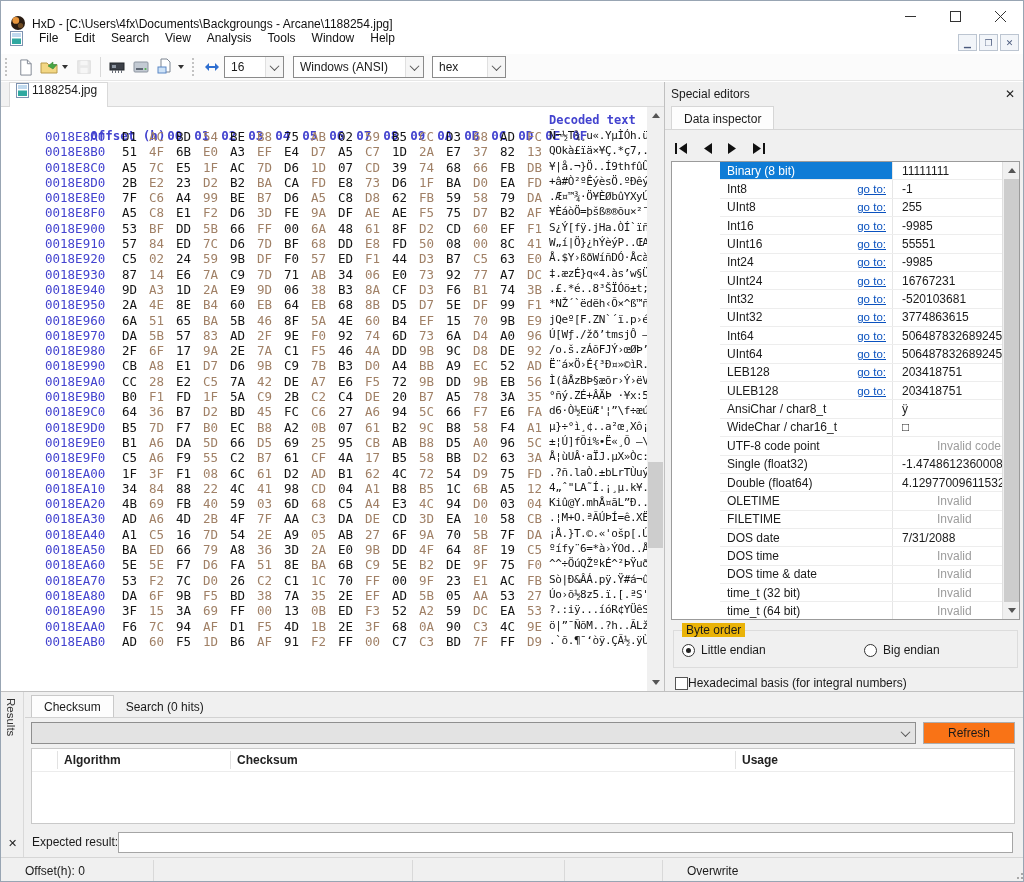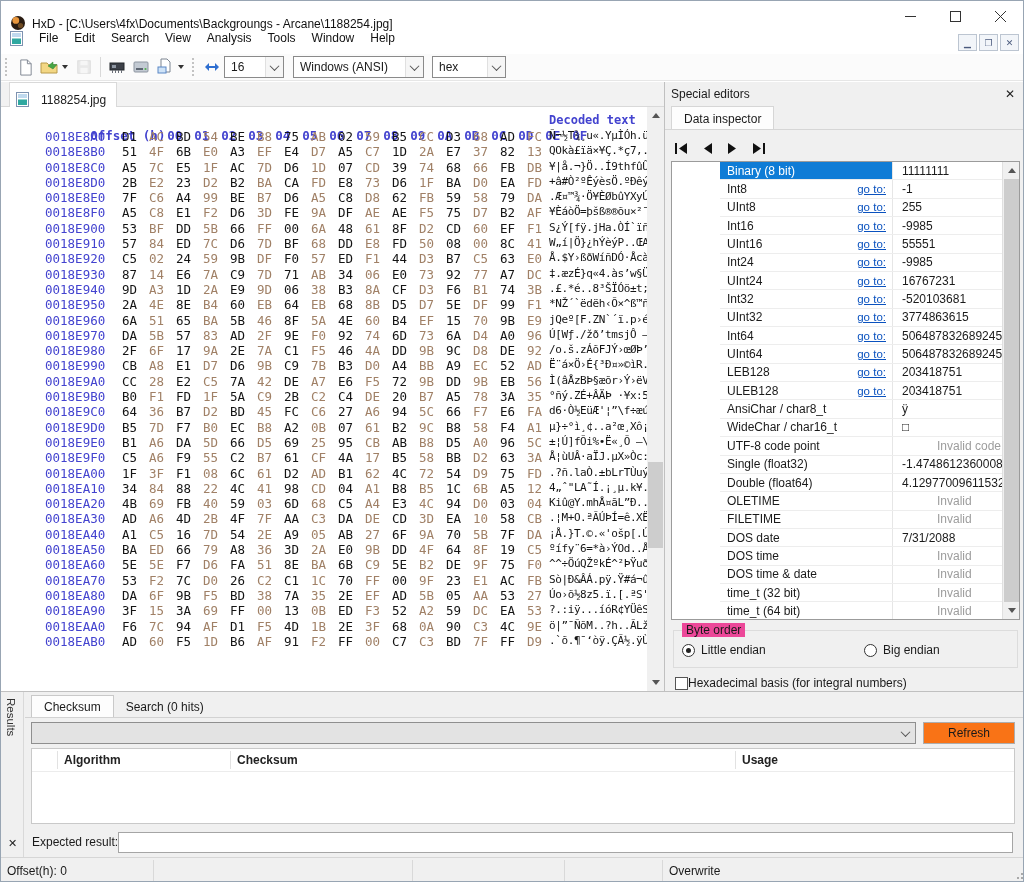--- a/index.html
+++ b/index.html
@@ -29,21 +29,21 @@
   .tbtn.disabled { opacity:.45; filter:grayscale(1); }
   .caret { width:0; height:0; border-left:3.5px solid transparent; border-right:3.5px solid transparent; border-top:4px solid #333; margin:0 4px 0 1px; }
   .tsep { width:1px; height:20px; background:#d9d9d9; margin:0 4px; }
   .combo { height:22px; background:#fff; border:1px solid #8a8a8a; display:flex; align-items:center; position:relative; }
   .combo .ctext { flex:1; padding:0 6px; font-size:12px; white-space:nowrap; overflow:hidden; }
   .combo .cbtn { width:18px; height:100%; border-left:1px solid #e0e0e0; background:#f6f6f6; display:flex; align-items:center; justify-content:center; }
   .chev { width:7px; height:7px; border-right:1.4px solid #555; border-bottom:1.4px solid #555; transform:rotate(45deg) translate(-1px,-1px); }
 
   
   #tabstrip { position:absolute; left:0; top:81px; width:663px; height:25px; background:#f2f2f2; border-bottom:1px solid #d9d9d9; }
-  #doctab { position:absolute; left:8px; top:0; height:25px; padding:0 10px 0 6px; background:#fff; border:1px solid #d9d9d9; border-bottom:none; display:flex; align-items:flex-end; gap:12px; }
+  #doctab { position:absolute; left:8px; top:0; height:25px; padding:0 10px 0 6px; background:#fff; border:1px solid #d9d9d9; border-bottom:none; display:flex; align-items:flex-start; gap:3px; }
 
   
   #hexpane { position:absolute; left:0; top:106px; width:663px; height:584px; background:#fff; overflow:hidden; }
   #hexhead { position:relative; margin-top:6px; height:16px; font:600 12.5px "DejaVu Sans Mono",monospace; color:var(--offset-blue); white-space:pre; }
   #hexhead .off, .hexrow .off { display:inline-block; width:77px; margin-left:44px; }
   .hcol { display:inline-block; width:27px; }
   #hexhead .dechead { position:absolute; left:548px; top:0; font-size:12px; }
   .hexrow { position:relative; height:15.3px; line-height:15.3px; font:12.5px "DejaVu Sans Mono",monospace; white-space:pre; }
   .hexrow .off { color:var(--offset-blue); }
   .byte { display:inline-block; width:27px; color:#141414; }
@@ -73,21 +73,21 @@
   .iname { flex:1; white-space:nowrap; }
   .goto { margin-right:6px; color:var(--link-blue); text-decoration:underline; font-size:11.5px; }
   .ival { flex:1; height:100%; display:flex; align-items:center; padding-left:9px; border-left:1px solid #e6e6e6; white-space:nowrap; }
   .ival.invalid { color:var(--invalid-grey);padding-left:44px; }
   .irow.sel .ileft { background:var(--selection-blue); }
   .irow.sel .iname { color:#fff; }
   #igridsb { position:absolute; right:0; top:0; width:17px; bottom:0; background:#f0f0f0; border-left:1px solid #e0e0e0; }
   #igridsb .thumb { position:absolute; left:1px; width:15px; top:17px; bottom:17px; background:#cdcdcd; }
   
   #bogroup { position:absolute; left:8px; top:548px; width:345px; height:38px; border:1px solid #dcdcdc; }
-  #bogroup .glabel { position:absolute; top:-8px; left:8px; background:#ec4899; padding:0 4px; }
+  #bogroup .glabel { position:absolute; top:-8px; left:8px; background:#eab308; padding:0 4px; }
   .radio { position:absolute; top:12px; display:flex; align-items:center; gap:6px; }
   .rb { width:13px; height:13px; border:1px solid #333; border-radius:50%; background:#fff; position:relative; }
   .rb.checked::after { content:""; position:absolute; left:3px; top:3px; width:5px; height:5px; border-radius:50%; background:#222; }
   #hexbasis { position:absolute; left:10px; top:594px; display:flex; align-items:center; }
   .cb { width:13px; height:13px; border:1px solid #555; background:#fff; }
 
   
   #results { position:absolute; left:0; top:690px; right:0; height:166px; background:#f0f0f0; border-top:1px solid #c0c0c0; }
   #rstrip { position:absolute; left:0; top:0; width:23px; bottom:0; background:#f0f0f0; border-right:1px solid #d9d9d9; }
   #rstrip .vlabel { writing-mode:vertical-lr; margin:6px auto 0; display:block; width:14px; color:#333; font-size:11.5px; }
@@ -102,21 +102,21 @@
   #rtable { position:absolute; left:30px; top:56px; width:984px; height:76px; background:#fff; border:1px solid #c9c9c9; }
   #rtable .th { position:absolute; top:0; height:22px; display:flex; align-items:center; font-weight:600; color:#222; }
   #rtable .vline { position:absolute; top:2px; height:18px; width:1px; background:#e2e2e2; }
   #rtable .hline { position:absolute; left:0; right:0; top:22px; height:1px; background:#ececec; }
   #expected { position:absolute; left:0px; top:138px; right:0; height:24px; display:flex; align-items:center; }
   #expected .elabel { position:absolute; left:31px; }
   #expinput { position:absolute; left:117px; right:10px; height:21px; border:1px solid #a5a5a5; background:#fff; font:12px "Liberation Sans",sans-serif; padding:0 4px; }
 
   
   #statusbar { position:absolute; left:0; top:856px; right:0; height:26px; background:#f0f0f0; border-top:1px solid #d6d6d6; }
-  .sbpanel { position:absolute; top:2px; bottom:2px; border-right:1px solid #d9d9d9; display:flex; align-items:center; padding-left:6px; }
+  .sbpanel { position:absolute; top:2px; bottom:2px; border-right:1px solid #d9d9d9; display:flex; align-items:center; padding-left:24px; }
   #sbgrip { position:absolute; right:4px; bottom:4px; width:2px; height:2px; background:#a9a9a9;
             box-shadow:-4px 4px #a9a9a9, 0 4px #a9a9a9, 4px 4px #a9a9a9, 0 0 #a9a9a9, 4px 0 #a9a9a9, 4px -4px #a9a9a9; }
 </style>
 </head>
 <body>
 
 <div id="app">
 
   <div id="titlebar">
     <svg class="appicon" width="16" height="16" viewBox="0 0 16 16">

